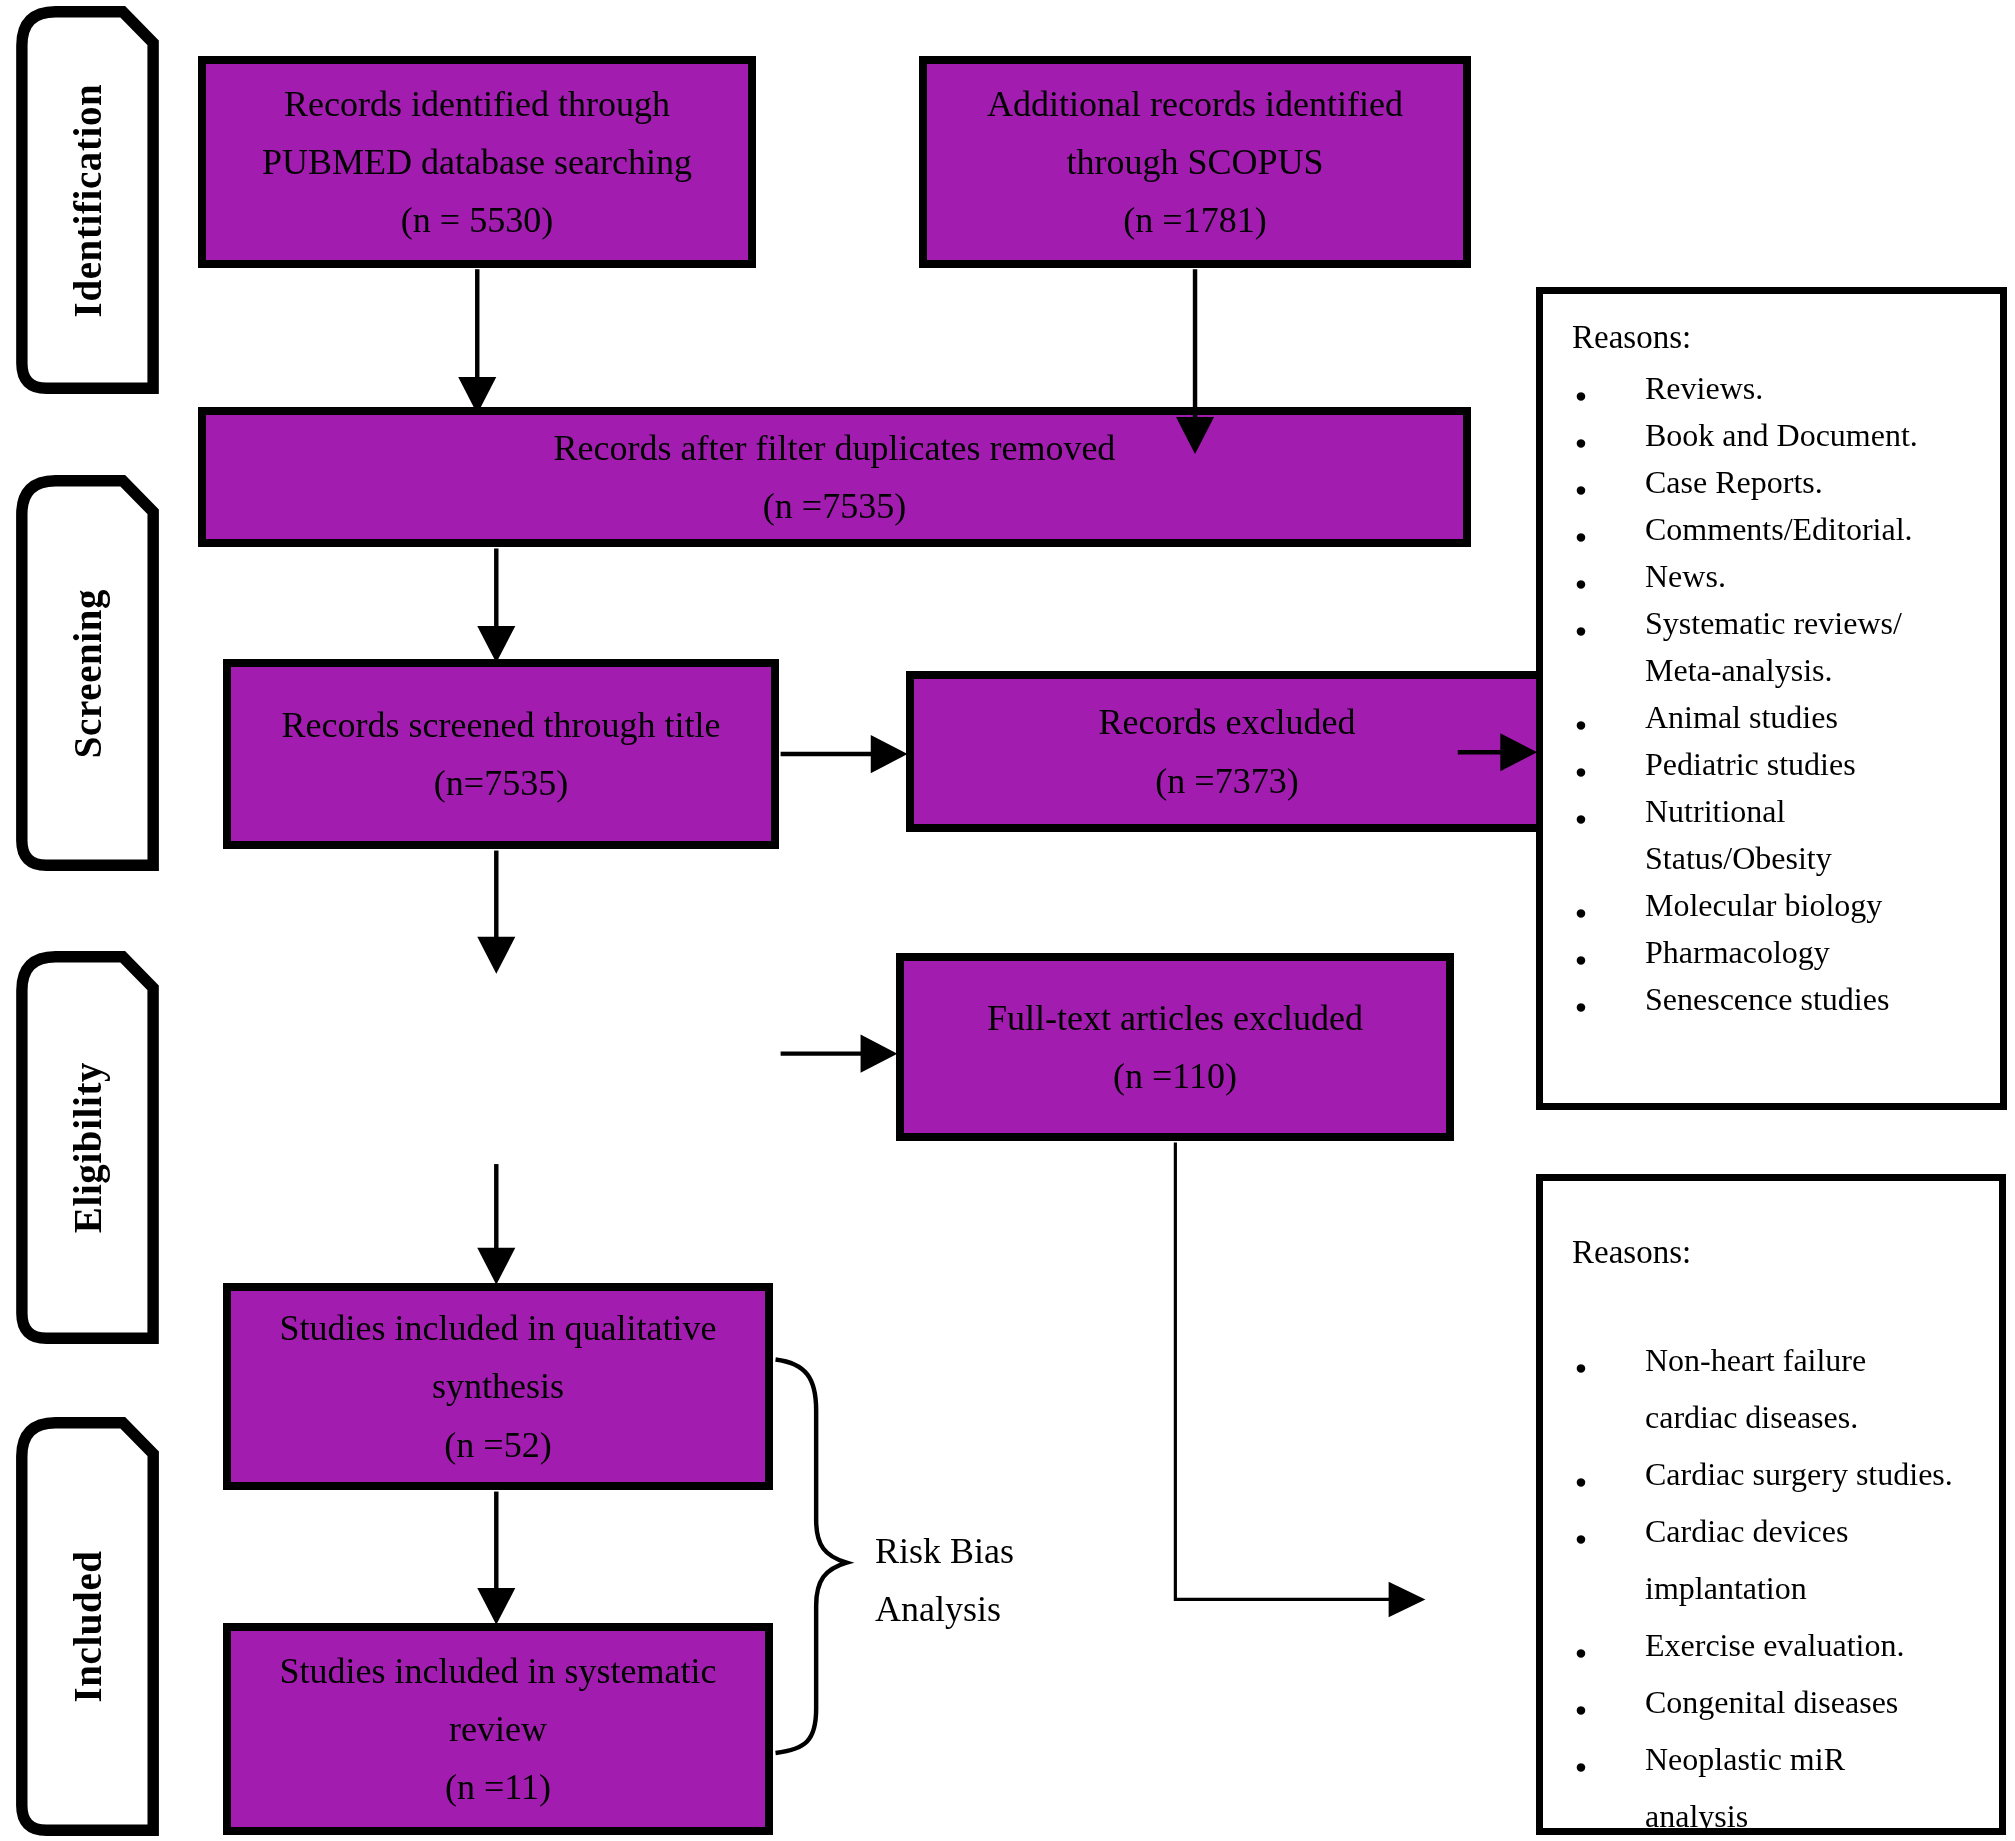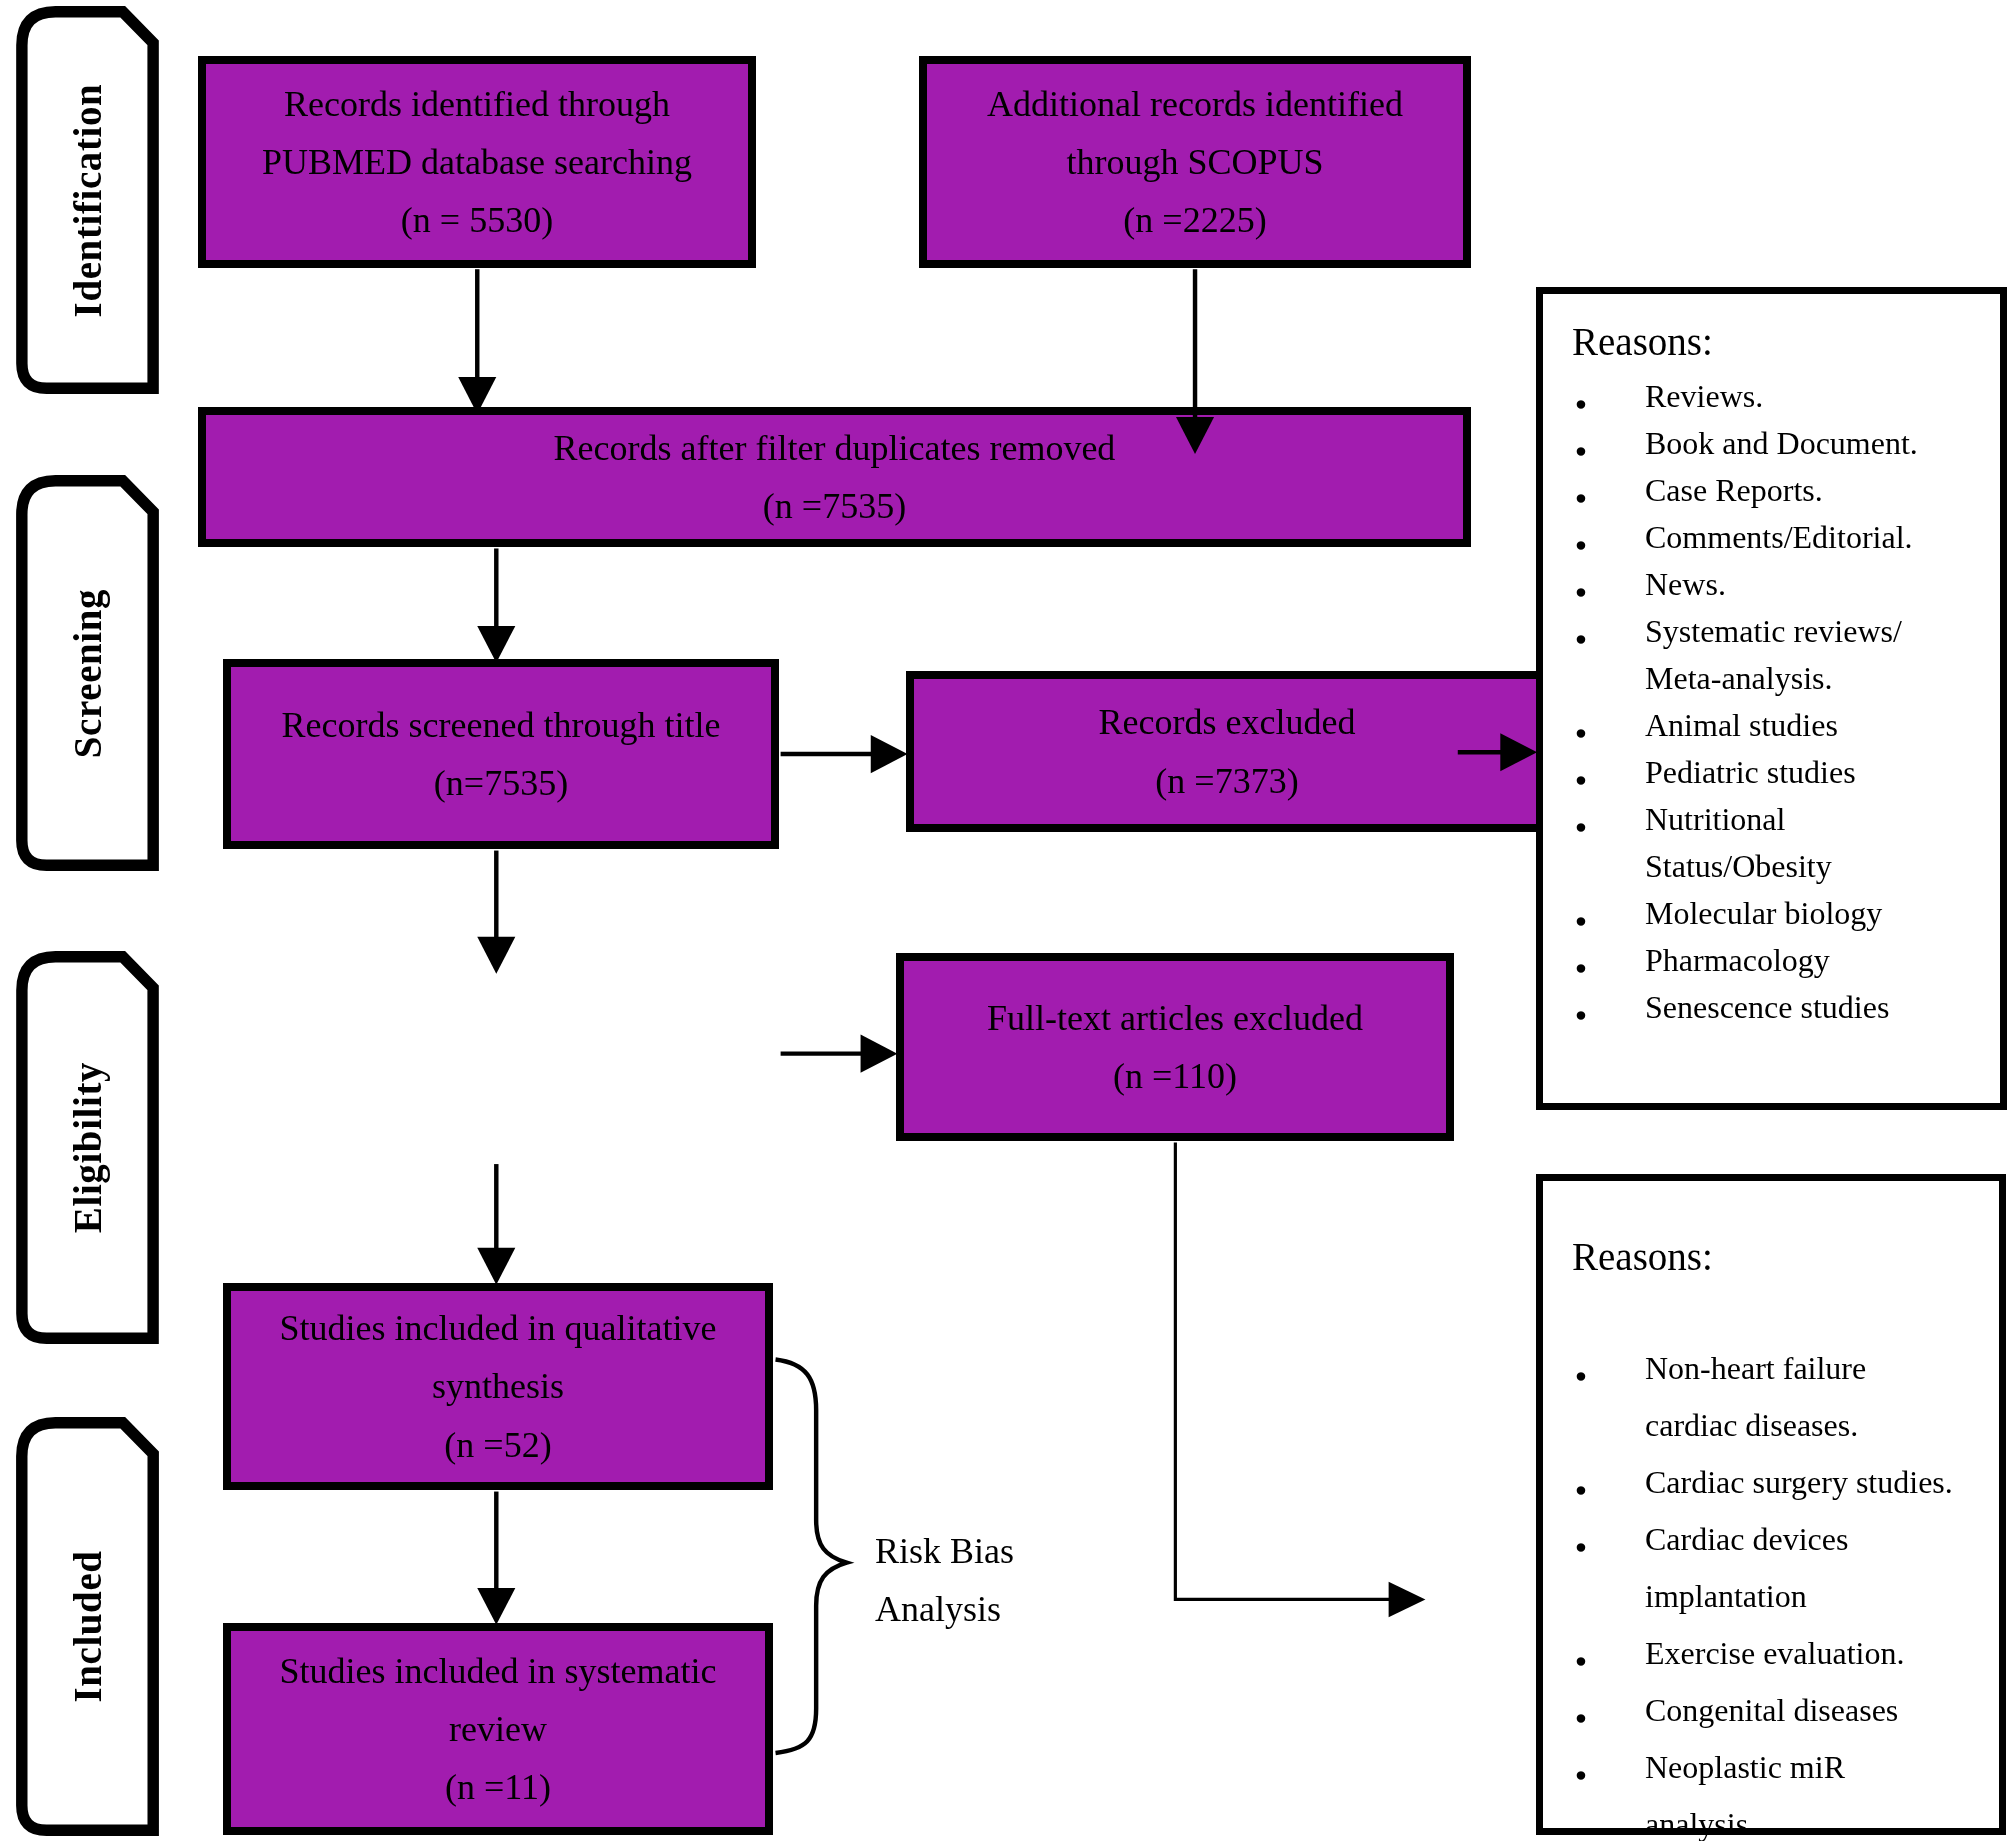--- a/index.html
+++ b/index.html
@@ -11,21 +11,21 @@
   .stage-tab svg{position:absolute;left:0;top:0;}
   .stage-label-wrap{position:absolute;inset:0;display:flex;align-items:center;justify-content:center;}
   .stage-label{transform:rotate(-90deg);white-space:nowrap;font-weight:bold;font-size:39px;letter-spacing:0.6px;}
 
   
   .fbox{position:absolute;border:8.3px solid #000;background:#a21caf;display:flex;align-items:center;justify-content:center;text-align:center;box-sizing:border-box;z-index:2;}
   .fbox .btext{white-space:pre-line;font-size:36px;line-height:1.62;padding:0 6.3px;}
 
   
   .panel{position:absolute;border:7.6px solid #000;background:#fff;box-sizing:border-box;z-index:2;}
-  .panel-title{font-size:39px;margin:25.4px 0 0 29px;}
+  .panel-title{font-size:33px;margin:25.4px 0 0 29px;}
   .panel ul{list-style:none;margin:9px 0 0 0;padding:0;}
   .panel li{position:relative;padding-left:102px;white-space:pre-line;}
   .panel li::before{content:"\25CF";position:absolute;left:32px;font-size:0.62em;top:0.35em;}
   .panel-screening li{font-size:32px;line-height:47px;}
   .panel-fulltext li{font-size:32px;line-height:57px;}
   .panel-fulltext .panel-title{margin-top:53px;}
   .panel-fulltext ul{margin-top:61px;}
 
   
   .risk-label{position:absolute;left:875px;top:1522px;font-size:36px;line-height:1.62;white-space:pre-line;z-index:3;}
@@ -76,21 +76,21 @@
 
   <div class="fbox" style="left:198px;top:56px;width:558px;height:212px;">
     <div class="btext">Records identified through
 PUBMED database searching
 (n = 5530)</div>
   </div>
 
   <div class="fbox" style="left:919px;top:56px;width:552px;height:212px;">
     <div class="btext">Additional records identified
 through SCOPUS
-(n =2225)</div>
+(n =1781)</div>
   </div>
 
   <div class="fbox" style="left:198px;top:407px;width:1273px;height:140px;">
     <div class="btext">Records after filter duplicates removed
 (n =7535)</div>
   </div>
 
   <div class="fbox" style="left:223px;top:659px;width:556px;height:190px;">
     <div class="btext">Records screened through title
 (n=7535)</div>

